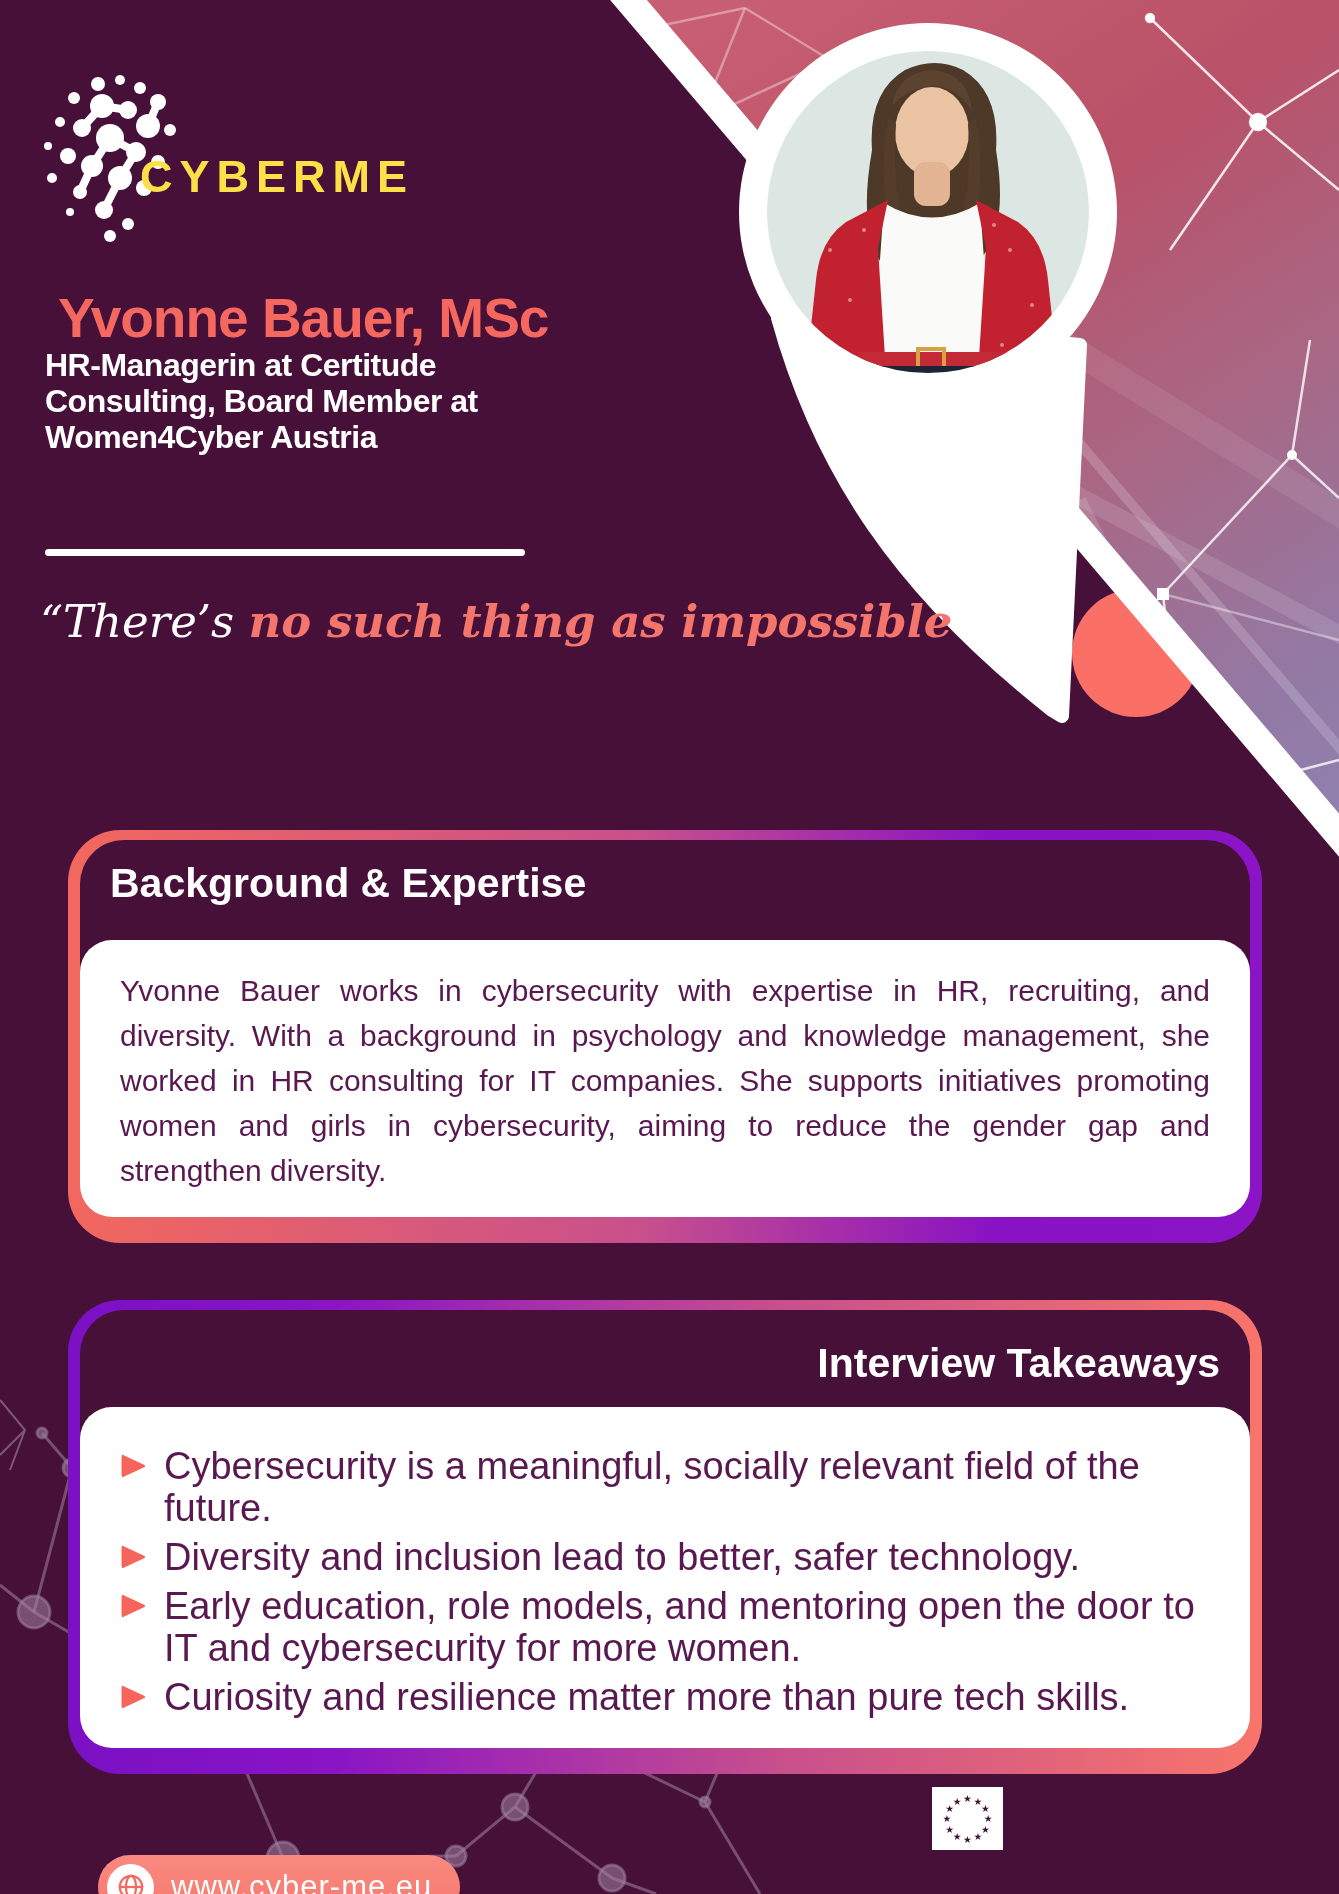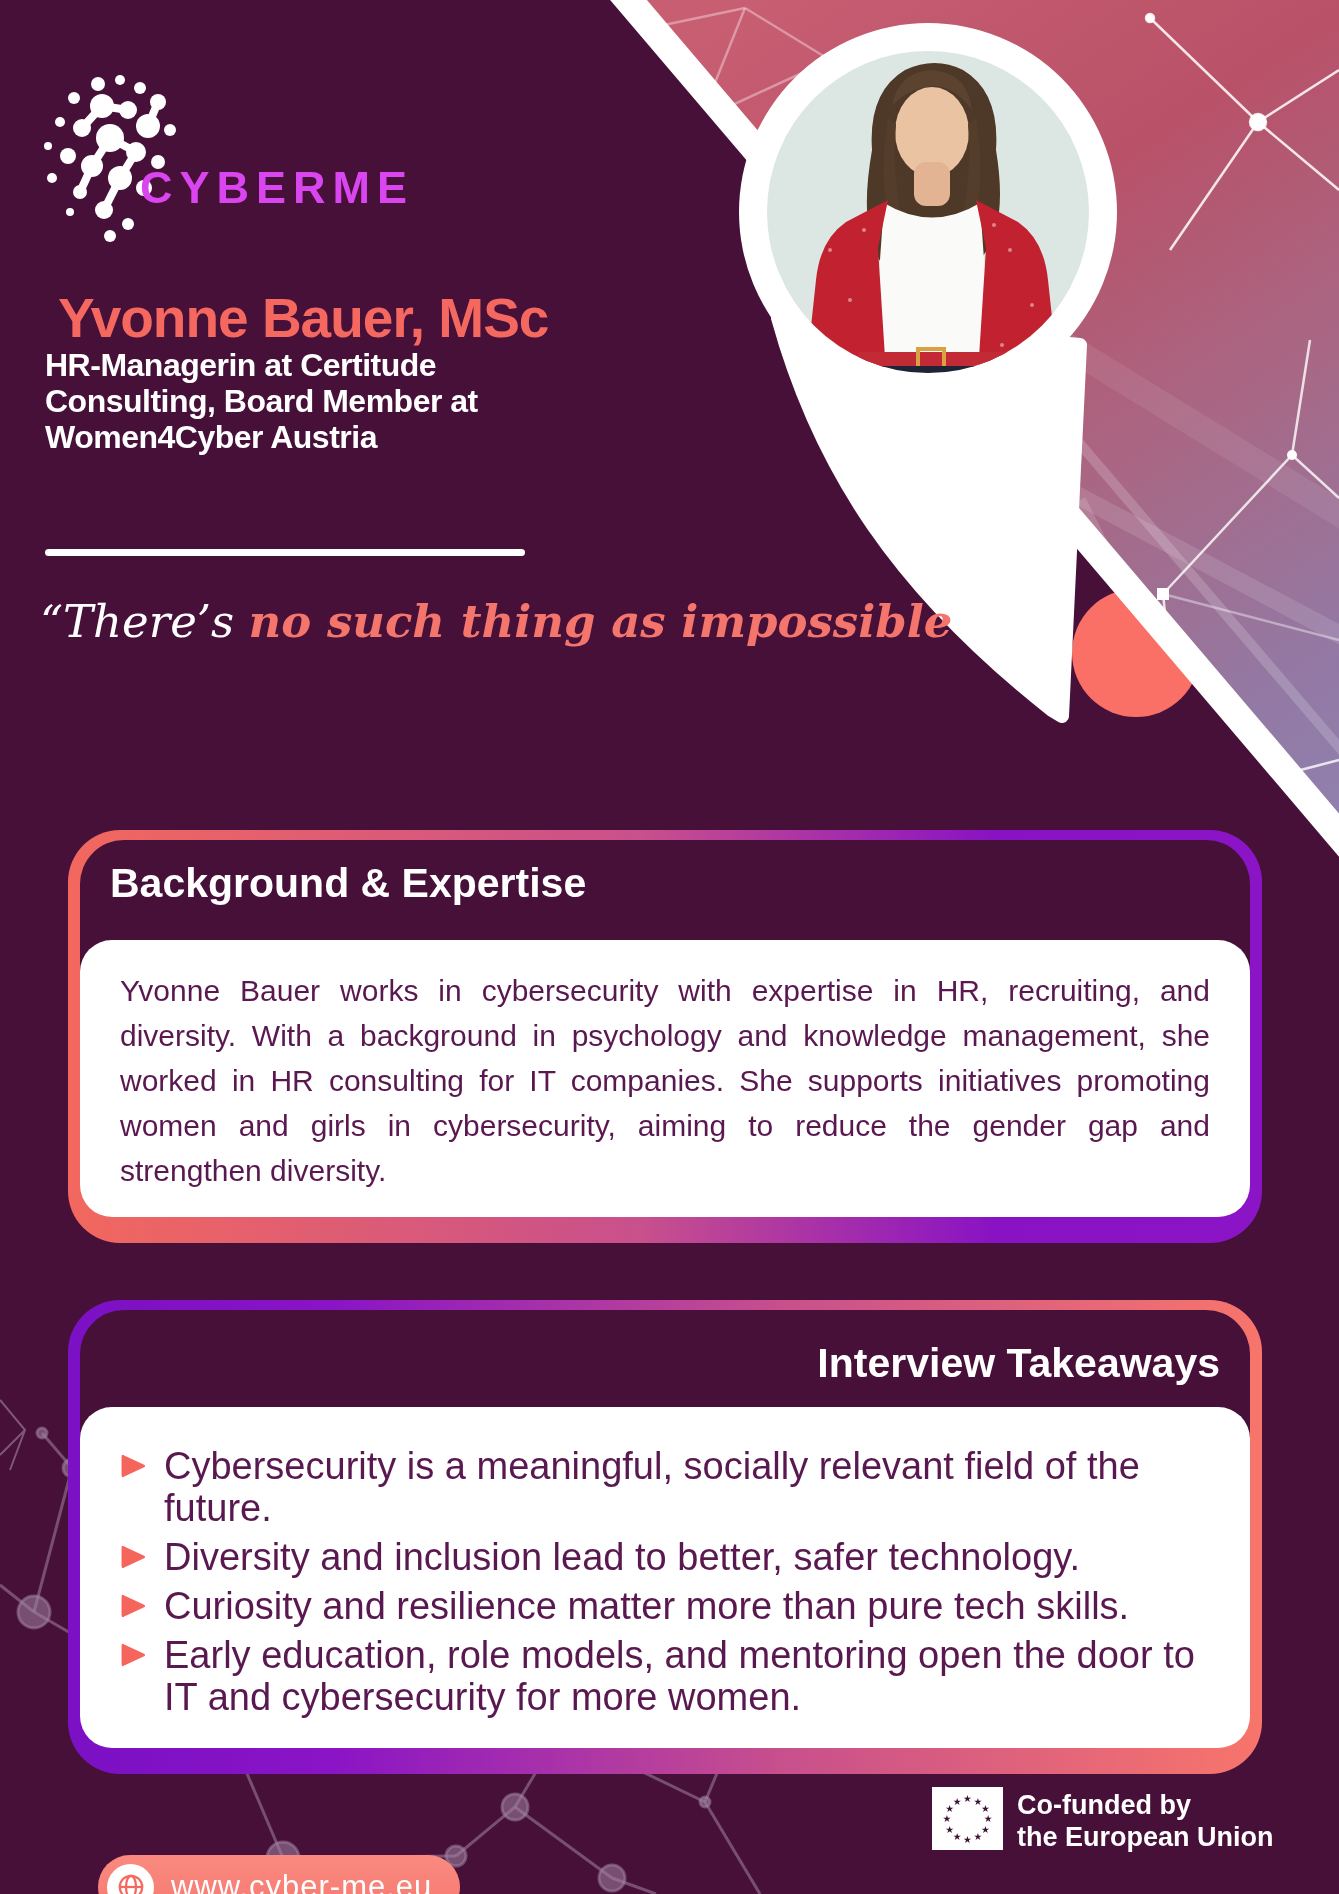--- a/index.html
+++ b/index.html
@@ -8,22 +8,22 @@
     background:#471039;
     font-family:"Liberation Sans",sans-serif;
   }
   .abs{position:absolute;}
   svg{display:block;}
 
   
   .logo{left:40px;top:62px;width:430px;height:190px;}
   .logo .blob{position:absolute;left:0;top:8px;}
   .brand{
-    position:absolute;left:100px;top:103px;
-    color:#d946ef;font-size:45px;font-weight:700;letter-spacing:7px;line-height:1;
+    position:absolute;left:100px;top:92px;
+    color:#fde047;font-size:45px;font-weight:700;letter-spacing:7px;line-height:1;
   }
 
   
   .name{left:45px;top:278px;margin:13px;color:#F5685F;font-size:55px;font-weight:700;line-height:1;letter-spacing:-1px;}
   .role{left:45px;top:347px;color:#fff;font-size:32px;font-weight:800;line-height:1.13;letter-spacing:-0.5px;}
   .rule{left:45px;top:549px;width:480px;height:7px;background:#fff;border-radius:4px;}
   .quote{left:40px;top:596px;margin:0;font-family:"DejaVu Serif","Liberation Serif",serif;font-style:italic;font-size:45px;color:#fff;line-height:1.15;}
   .quote .q-hi{color:#F4756B;font-weight:700;text-align:center;}
 
   
@@ -268,27 +268,27 @@
           <li class="tk-item">
             <svg class="tk-arrow" width="30" height="30" viewBox="0 0 34 34">
                 <path d="M7 5 Q4 3 4 7 L4 27 Q4 31 7 29 L29 18.8 Q32.5 17 29 15.2 Z" fill="#F6655C"></path>
               </svg>
             <span>Diversity and inclusion lead to better, safer technology.</span>
           </li>
           <li class="tk-item">
             <svg class="tk-arrow" width="30" height="30" viewBox="0 0 34 34">
                 <path d="M7 5 Q4 3 4 7 L4 27 Q4 31 7 29 L29 18.8 Q32.5 17 29 15.2 Z" fill="#F6655C"></path>
               </svg>
-            <span>Curiosity and resilience matter more than pure tech skills.</span>
+            <span>Early education, role models, and mentoring open the door to IT and cybersecurity for more women.</span>
           </li>
           <li class="tk-item">
             <svg class="tk-arrow" width="30" height="30" viewBox="0 0 34 34">
                 <path d="M7 5 Q4 3 4 7 L4 27 Q4 31 7 29 L29 18.8 Q32.5 17 29 15.2 Z" fill="#F6655C"></path>
               </svg>
-            <span>Early education, role models, and mentoring open the door to IT and cybersecurity for more women.</span>
+            <span>Curiosity and resilience matter more than pure tech skills.</span>
           </li>
         </ul>
       </div>
     </div>
   </section>
 
   <a class="abs pill">
     <span class="globe-wrap">
       <svg width="30" height="30" viewBox="0 0 24 24" fill="none" stroke="#F5695F" stroke-width="1.8">
         <circle cx="12" cy="12" r="9"></circle>
@@ -311,19 +311,15 @@
             <text x="46.5" y="54.2">★</text>
           <text x="36" y="57">★</text>
             <text x="25.5" y="54.2">★</text>
             <text x="17.8" y="46.5">★</text>
           <text x="15" y="36">★</text>
             <text x="17.8" y="25.5">★</text>
             <text x="25.5" y="17.8">★</text>
         </g>
       </svg>
     </div>
-    <div class="eu-text">
-      <div>Co-funded by</div>
-      <div>the European Union</div>
-    </div>
   </div>
 
 </div>
 
 </body></html>

